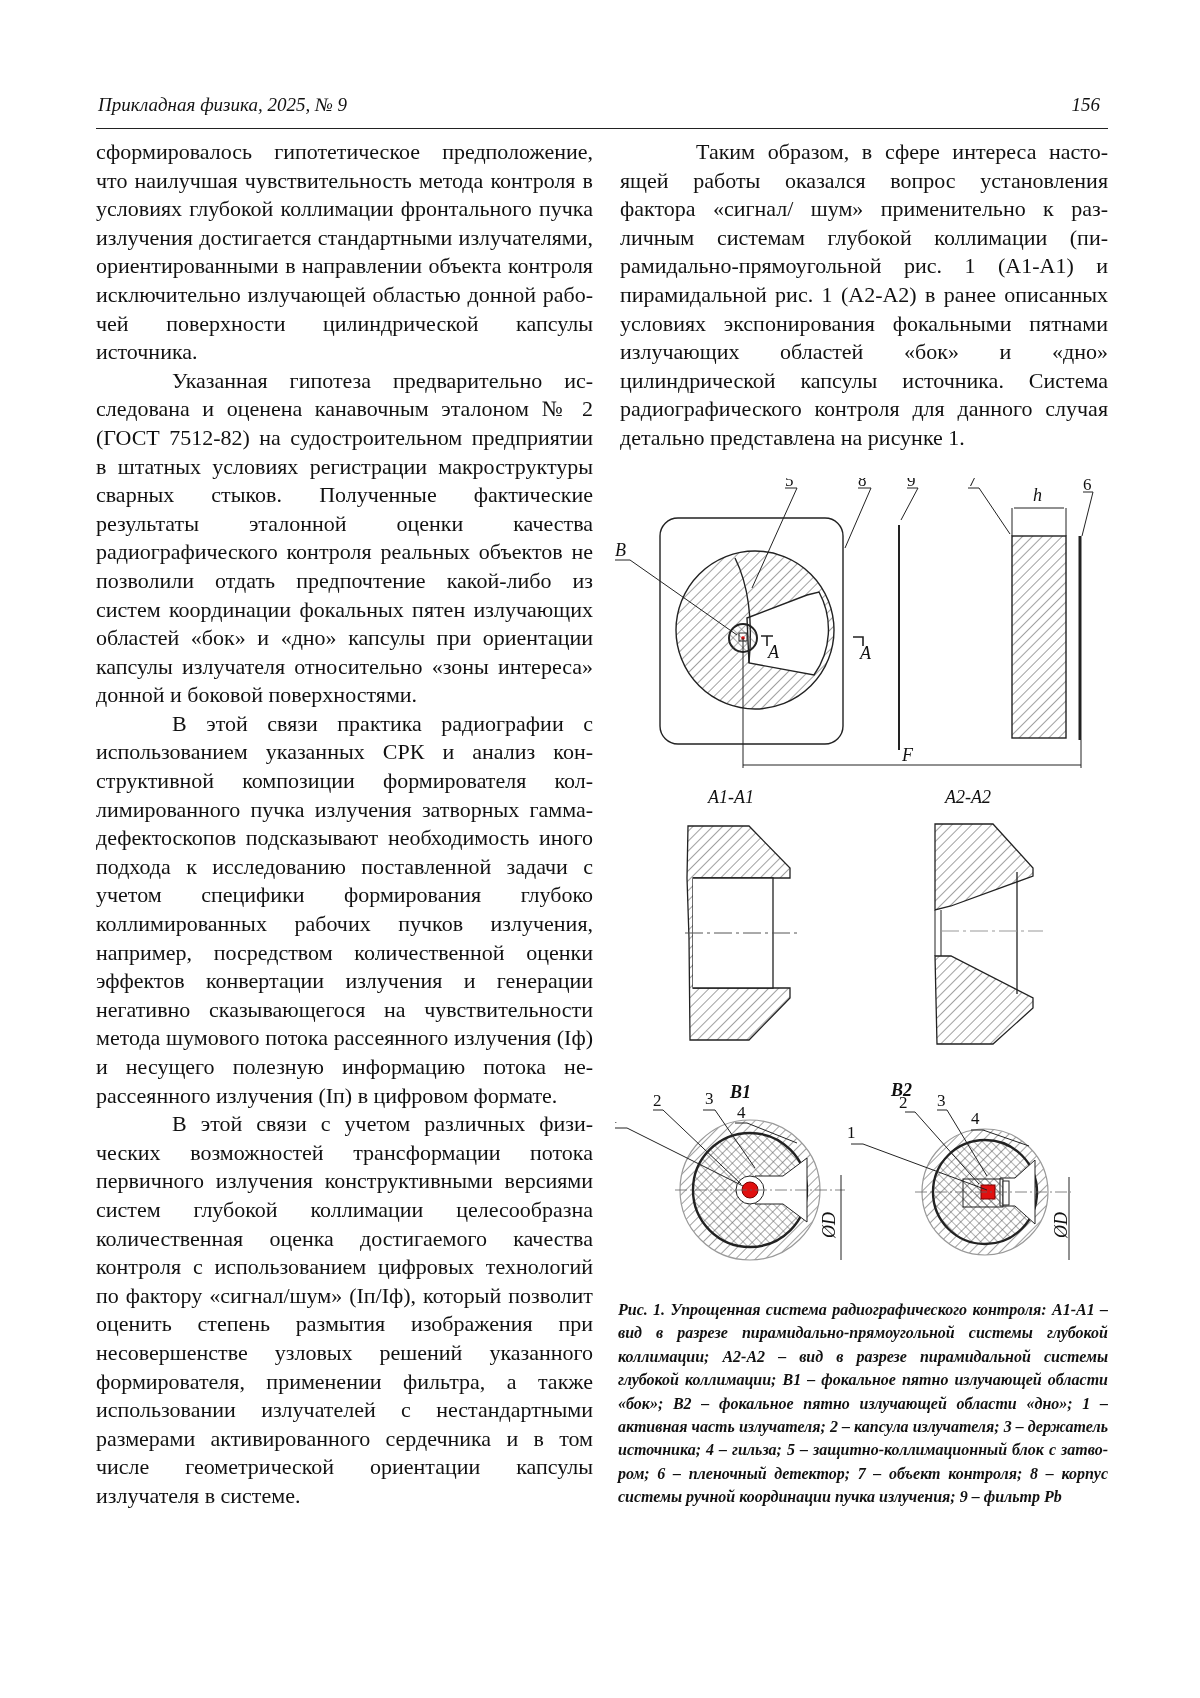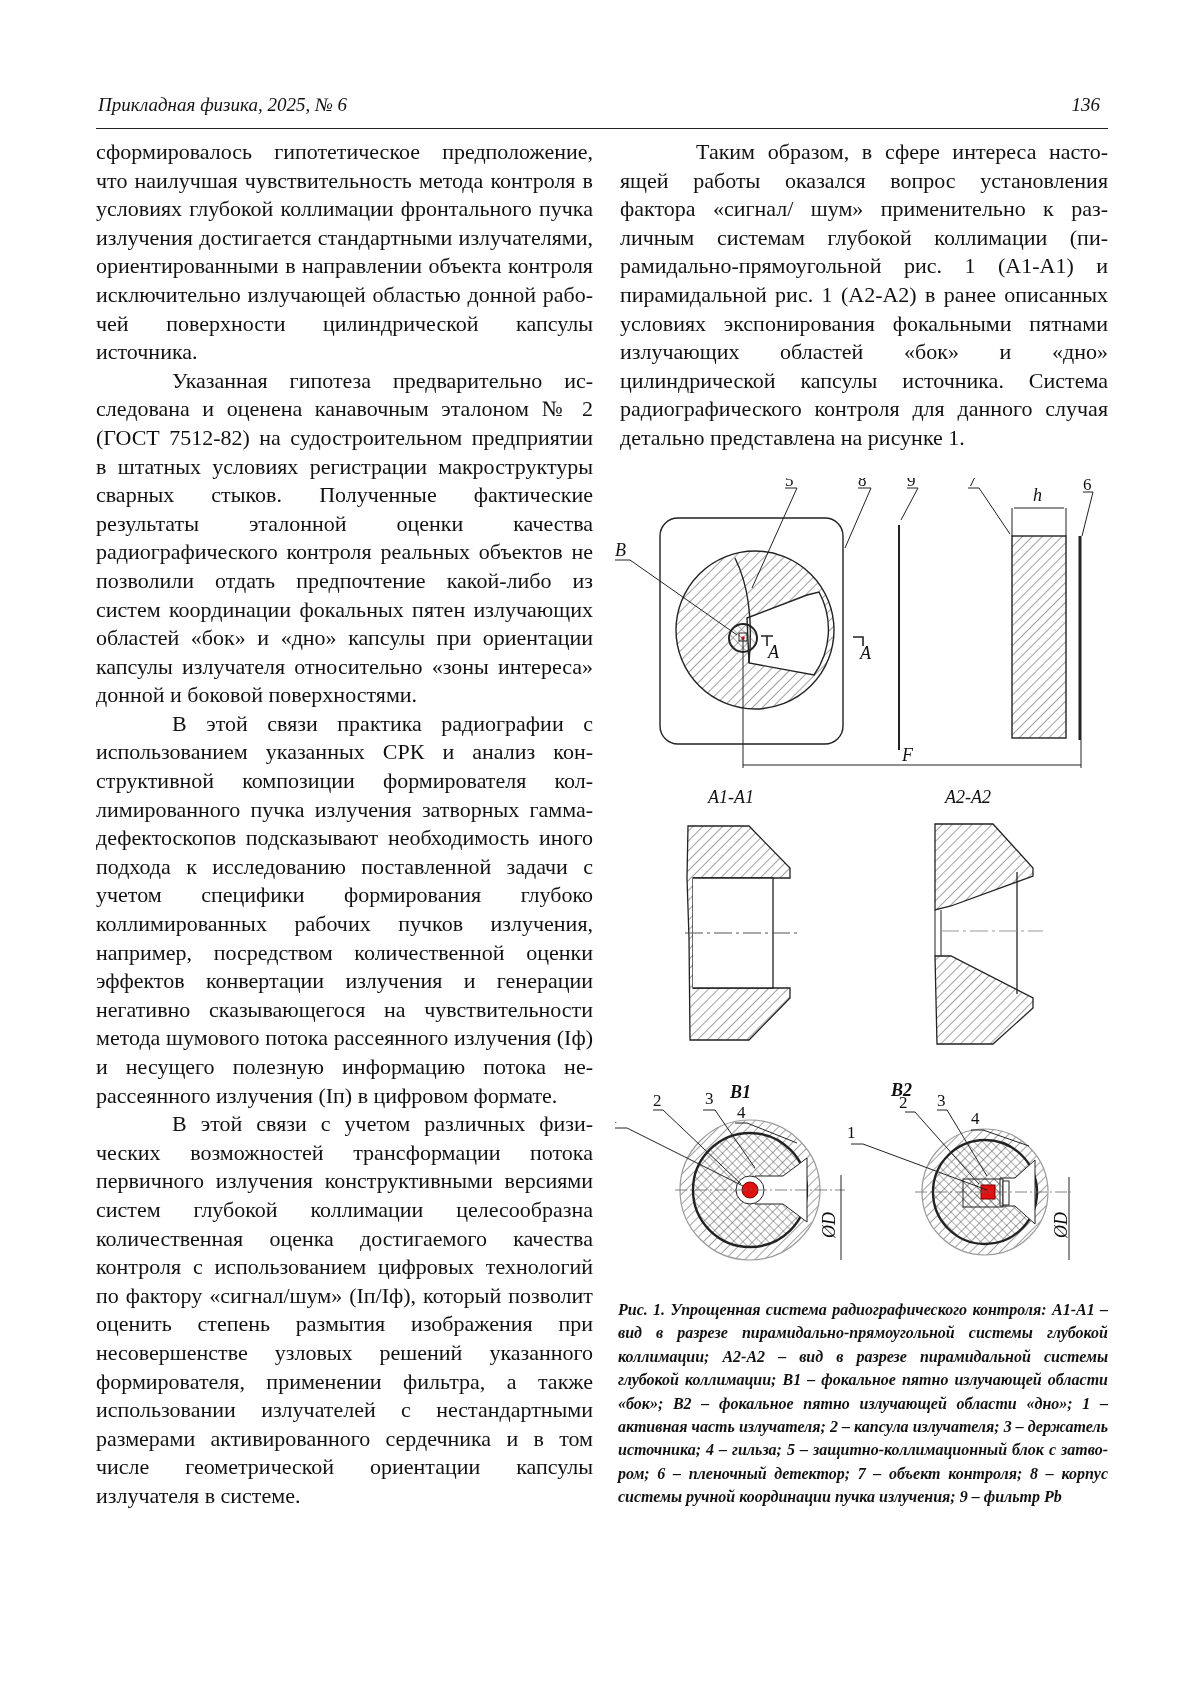--- a/index.html
+++ b/index.html
@@ -20,22 +20,22 @@
   .caption { position: absolute; left: 618px; top: 1298px; width: 490px; font-size: 16px;
              line-height: 23.4px; font-weight: bold; font-style: italic; text-align: justify; }
   .lbl { font-family: "Liberation Serif", serif; font-size: 17px; fill: #111; }
   .lbl-i { font-family: "Liberation Serif", serif; font-size: 18px; font-style: italic; fill: #111; }
   .lbl-b { font-family: "Liberation Serif", serif; font-size: 18px; font-style: italic; font-weight: bold; fill: #111; }
 </style>
 </head>
 <body>
 
 <div class="header">
-  <span class="journal">Прикладная физика, 2025, № 6</span>
-  <span class="pageno">136</span>
+  <span class="journal">Прикладная физика, 2025, № 9</span>
+  <span class="pageno">156</span>
 </div>
 
 <div class="col left">
   <p>сформировалось гипотетическое предположе­ние, что наилучшая чувствительность метода контроля в условиях глубокой коллимации фронтального пучка излучения достигается стандартными излучателями, ориентирован­ными в направлении объекта контроля исклю­чительно излучающей областью донной рабо­чей поверхности цилиндрической капсулы источника.</p>
   <p class="indent">Указанная гипотеза предварительно ис­следована и оценена канавочным эталоном № 2 (ГОСТ 7512-82) на судостроительном предприятии в штатных условиях регистрации макроструктуры сварных стыков. Полученные фактические результаты эталонной оценки качества радиографического контроля реаль­ных объектов не позволили отдать предпочте­ние какой-либо из систем координации фо­кальных пятен излучающих областей «бок» и «дно» капсулы при ориентации капсулы излу­чателя относительно «зоны интереса» донной и боковой поверхностями.</p>
   <p class="indent">В этой связи практика радиографии с использованием указанных СРК и анализ кон­структивной композиции формирователя кол­лимированного пучка излучения затворных гамма-дефектоскопов подсказывают необхо­димость иного подхода к исследованию поставленной задачи с учетом специфики формирования глубоко коллимированных ра­бочих пучков излучения, например, посред­ством количественной оценки эффектов кон­вертации излучения и генерации негативно сказывающегося на чувствительности метода шумового потока рассеянного излучения (Iф) и несущего полезную информацию потока не­рассеянного излучения (Iп) в цифровом формате.</p>
   <p class="indent">В этой связи с учетом различных физи­ческих возможностей трансформации потока первичного излучения конструктивными вер­сиями систем глубокой коллимации целесооб­разна количественная оценка достигаемого качества контроля с использованием цифро­вых технологий по фактору «сигнал/шум» (Iп/Iф), который позволит оценить степень размытия изображения при несовершенстве узловых решений указанного формирователя, применении фильтра, а также использовании излучателей с нестандартными размерами ак­тивированного сердечника и в том числе гео­метрической ориентации капсулы излучателя в системе.</p>
 </div>
 
 <div class="col right">

